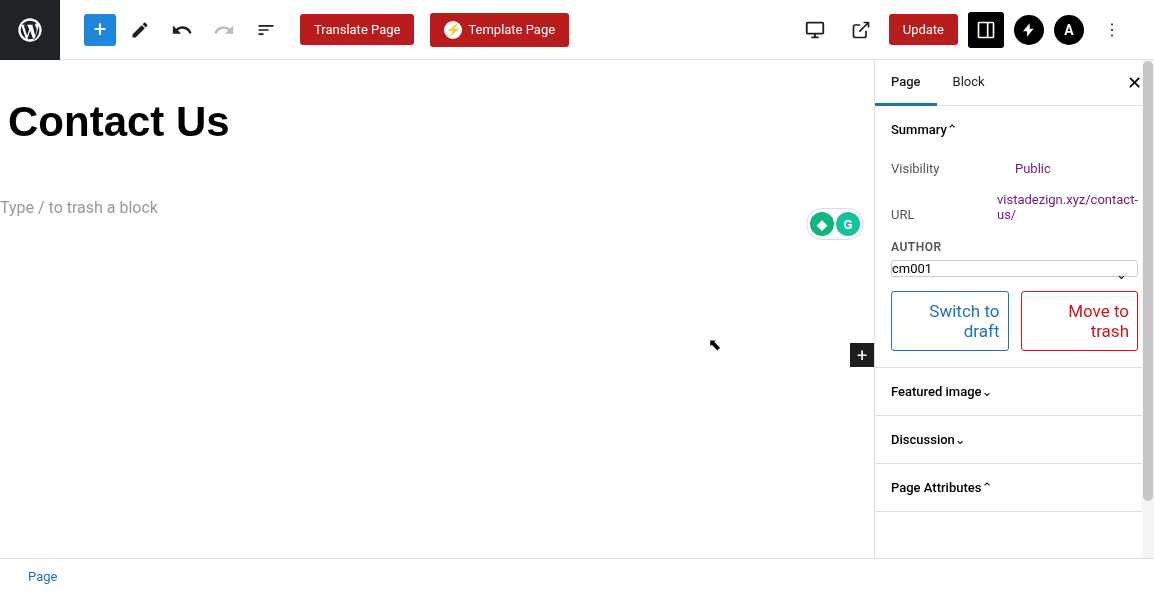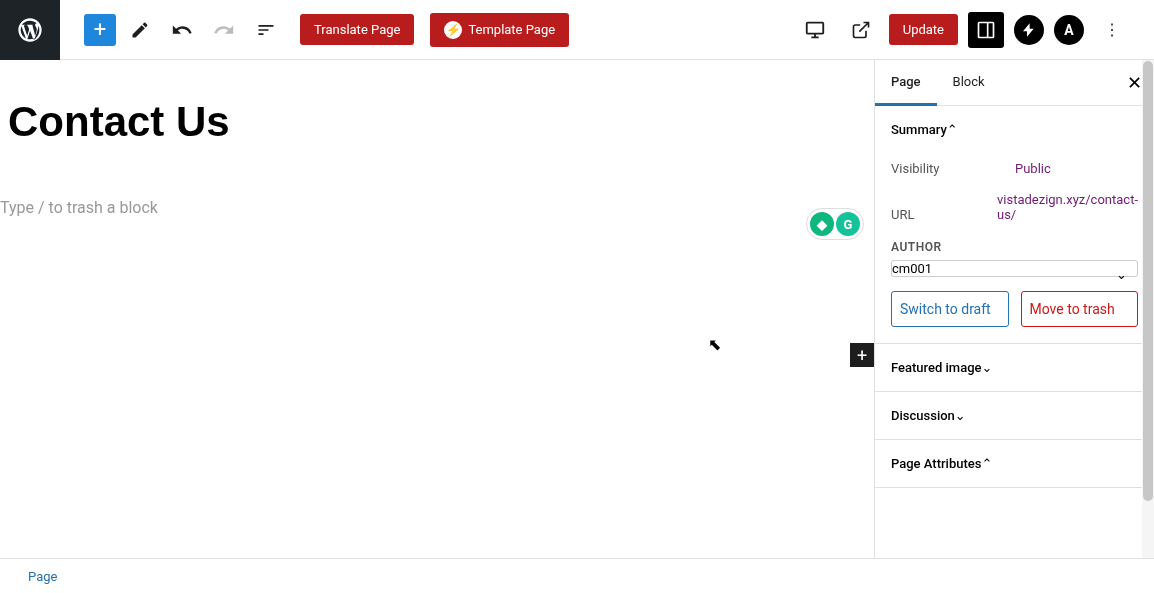--- a/index.html
+++ b/index.html
@@ -35,21 +35,21 @@
 .panel { border-bottom: 1px solid #e0e0e0; }
 .panel-header { display: flex; justify-content: flex-start; align-items: center; padding: 16px; font-size: 13px; font-weight: 500; cursor: pointer; }
 .panel-body { padding: 0 16px 16px 16px; }
 .summary-row { display: flex; padding: 8px 0; font-size: 13px; align-items: flex-end; }
 .summary-label { width: 100px; color: #555; }
 .summary-value { color: #701a75; flex: 1; margin-left: 24px; }
 .author-label { font-size: 12px; font-weight: 600; text-transform: uppercase; color: #555; letter-spacing: 0.5px; }
 .author-select { width: 100%; border: 1px solid #ccc; border-radius: 3px; font-size: 13px; margin-top: 6px; position: relative; }
 .author-select::after { content: "⌄"; position: absolute; right: 10px; top: 6px; }
 .action-row { display: flex; gap: 12px; margin-top: 14px; }
-.outline-btn { flex: 1; padding: 9px 8px; border: 1px solid; border-radius: 3px; font-size: 14px; text-align: left; cursor: pointer; background: #fff; }
+.outline-btn { flex: 1; padding: 9px 8px; border: 1px solid; border-radius: 3px; font-size: 17px; text-align: right; cursor: pointer; background: #fff; }
 .outline-btn.blue { color: #2271b1; border-color: #2271b1; }
 .outline-btn.red { color: #cc1818; border-color: #cc1818; }
 
 .footer { position: absolute; bottom: 0; left: 0; right: 0; height: 35px; border-top: 1px solid #e0e0e0; display: flex; align-items: center; padding-left: 28px; font-size: 13px; color: #2271b1; background: #fff; }
 .scrollbar-sim { position: absolute; right: 0; top: 60px; width: 12px; height: 498px; background: #f5f5f5; }
 .scrollbar-thumb { width: 10px; margin: 1px; height: 440px; background: #c7c7c7; border-radius: 5px; }
 </style>
 </head>
 <body>
 

